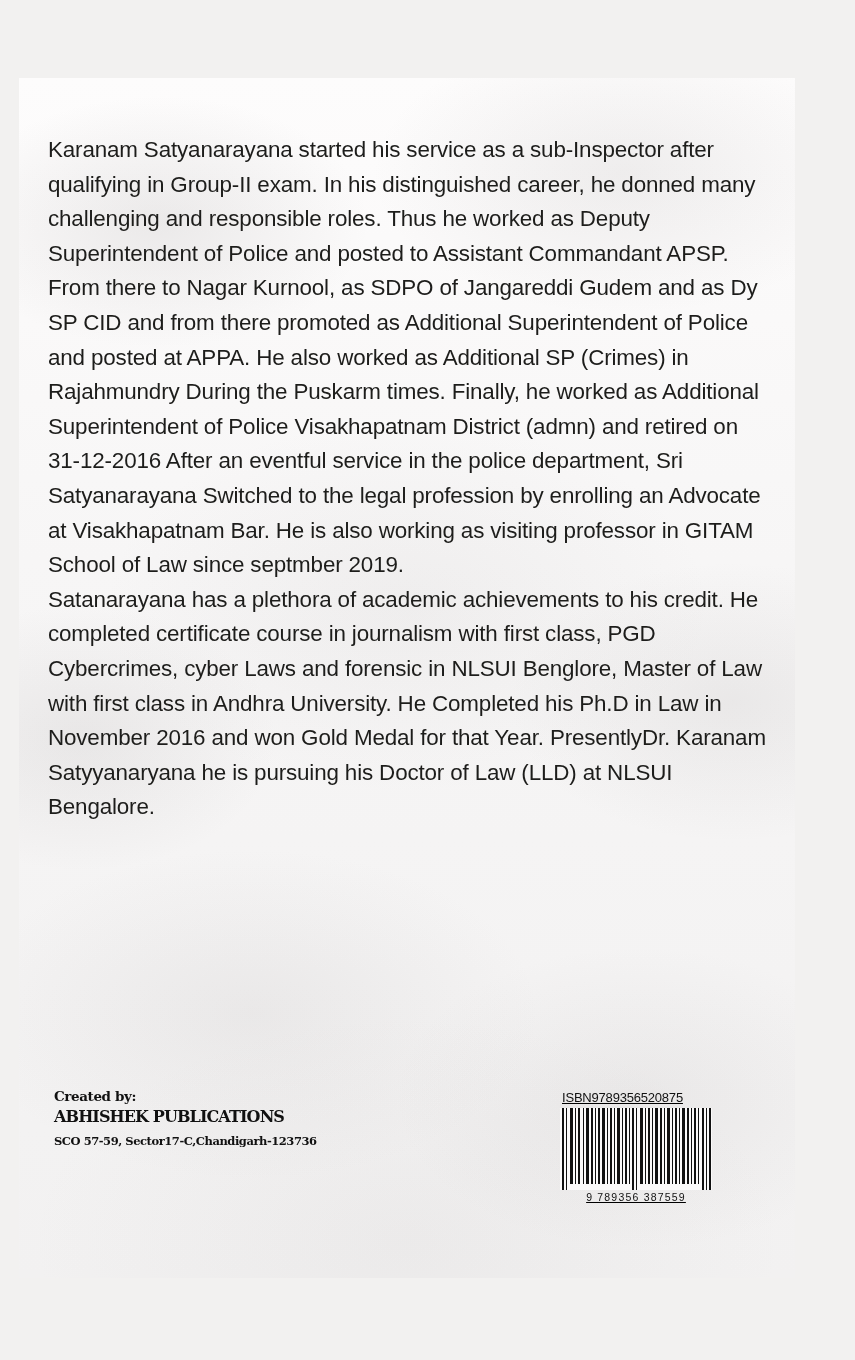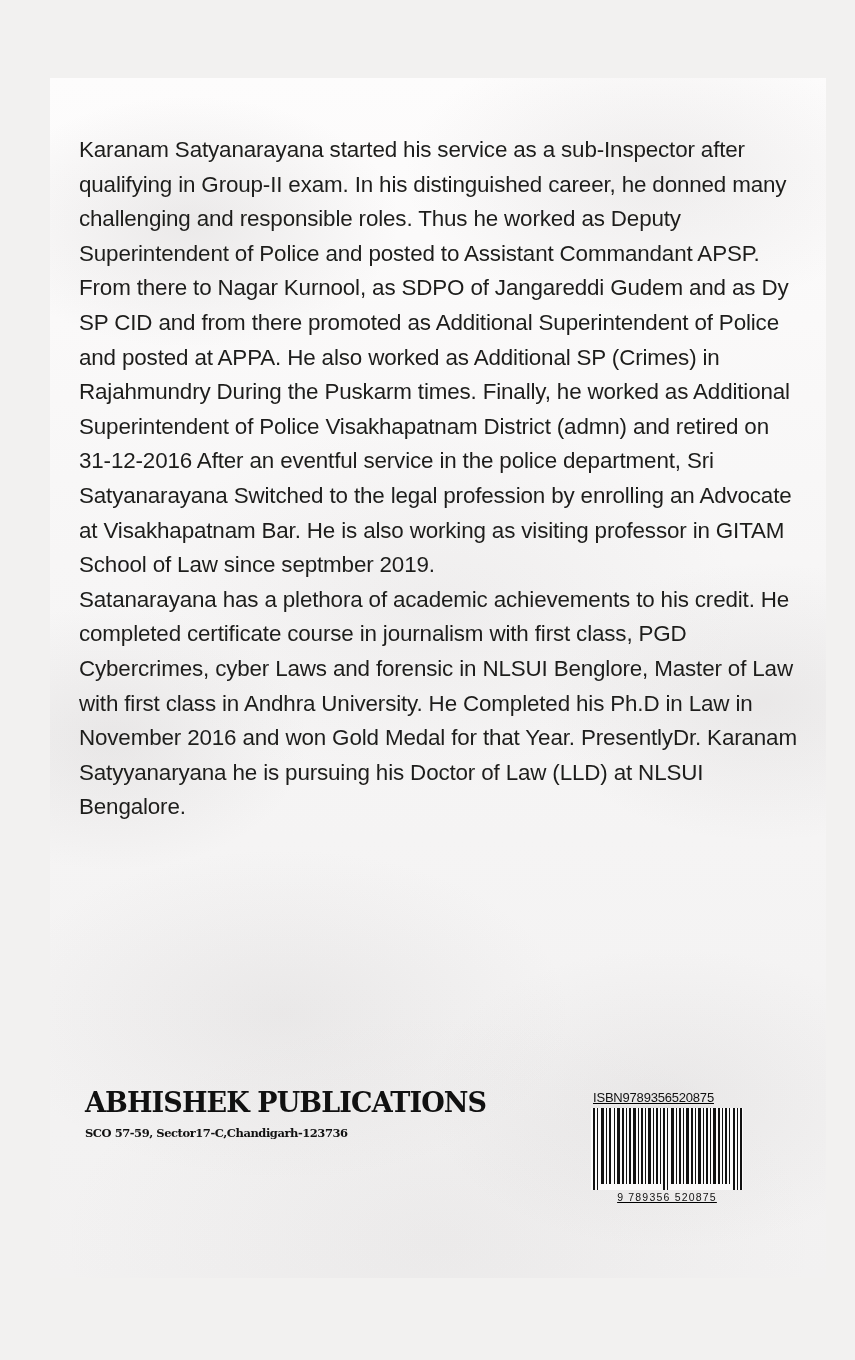--- a/index.html
+++ b/index.html
@@ -9,21 +9,21 @@
   body {
     width: 855px;
     height: 1360px;
     background: #f2f1f0;
     font-family: "Liberation Sans", sans-serif;
     overflow: hidden;
   }
 
   .page {
     position: absolute;
-    left: 50px;
+    left: 19px;
     top: 78px;
     width: 776px;
     height: 1200px;
     background: #a3a3a3;
     overflow: hidden;
   }
 
   
   .texture {
     position: absolute;
@@ -73,21 +73,21 @@
   .pub-created {
     font-family: "DejaVu Serif", serif;
     font-weight: bold;
     font-size: 13.5px;
     letter-spacing: -0.4px;
     margin-bottom: 4px;
   }
   .pub-name {
     font-family: "DejaVu Serif", serif;
     font-weight: bold;
-    font-size: 27px;
+    font-size: 16px;
     letter-spacing: -0.9px;
     line-height: 1.1;
     margin-bottom: 5px;
   }
   .pub-addr, .pub-contact {
     font-family: "DejaVu Serif", serif;
     font-weight: bold;
     font-size: 11.5px;
     letter-spacing: -0.45px;
     line-height: 1.9;
@@ -131,20 +131,21 @@
   <div class="texture"></div>
 
   <div class="blurb">
     <p>Karanam Satyanarayana started his service as a sub-Inspector after qualifying in Group-II exam. In his distinguished career, he donned many challenging and responsible roles. Thus he worked as Deputy Superintendent of Police and posted to Assistant Commandant APSP. From there to Nagar Kurnool, as SDPO of Jangareddi Gudem and as Dy SP CID and from there promoted as Additional Superintendent of Police and posted at APPA. He also worked as Additional SP (Crimes) in Rajahmundry During the Puskarm times. Finally, he worked as Additional Superintendent of Police Visakhapatnam District (admn) and retired on 31-12-2016 After an eventful service in the police department, Sri Satyanarayana Switched to the legal profession by enrolling an Advocate at Visakhapatnam Bar. He is also working as visiting professor in GITAM School of Law since septmber 2019.</p>
     <p>Satanarayana has a plethora of academic achievements to his credit. He completed certificate course in journalism with first class, PGD Cybercrimes, cyber Laws and forensic in NLSUI Benglore, Master of Law with first class in Andhra University. He Completed his Ph.D in Law in November 2016 and won Gold Medal for that Year. PresentlyDr. Karanam Satyyanaryana he is pursuing his Doctor of Law (LLD) at NLSUI Bengalore.</p>
   </div>
 
   <div class="footer">
 
     <div class="publisher">
+      <div class="pub-created">Created by:</div>
       <div class="pub-name">ABHISHEK PUBLICATIONS</div>
       <div class="pub-addr">SCO 57-59, Sector17-C,Chandigarh-123736</div>
     </div>
 
     <div class="barcode-block">
       <div class="isbn-text">ISBN9789356520875</div>
       <svg class="barcode" viewBox="0 0 152 82" preserveAspectRatio="none">
         <rect x="0" y="0" width="152" height="82" fill="#fbfafa"></rect>
         <g fill="#111111">
           <rect x="2" y="0" width="2" height="82"></rect>
@@ -181,17 +182,17 @@
           <rect x="122" y="0" width="3" height="76"></rect>
           <rect x="127" y="0" width="2" height="76"></rect>
           <rect x="131" y="0" width="1" height="76"></rect>
           <rect x="134" y="0" width="2" height="76"></rect>
           <rect x="138" y="0" width="1" height="76"></rect>
           <rect x="142" y="0" width="2" height="82"></rect>
           <rect x="146" y="0" width="1" height="82"></rect>
           <rect x="149" y="0" width="2" height="82"></rect>
         </g>
       </svg>
-      <div class="barcode-digits">9 789356 520875</div>
+      <div class="barcode-digits">9 789356 387559</div>
     </div>
 
   </div>
 </div>
 
 </body></html>

